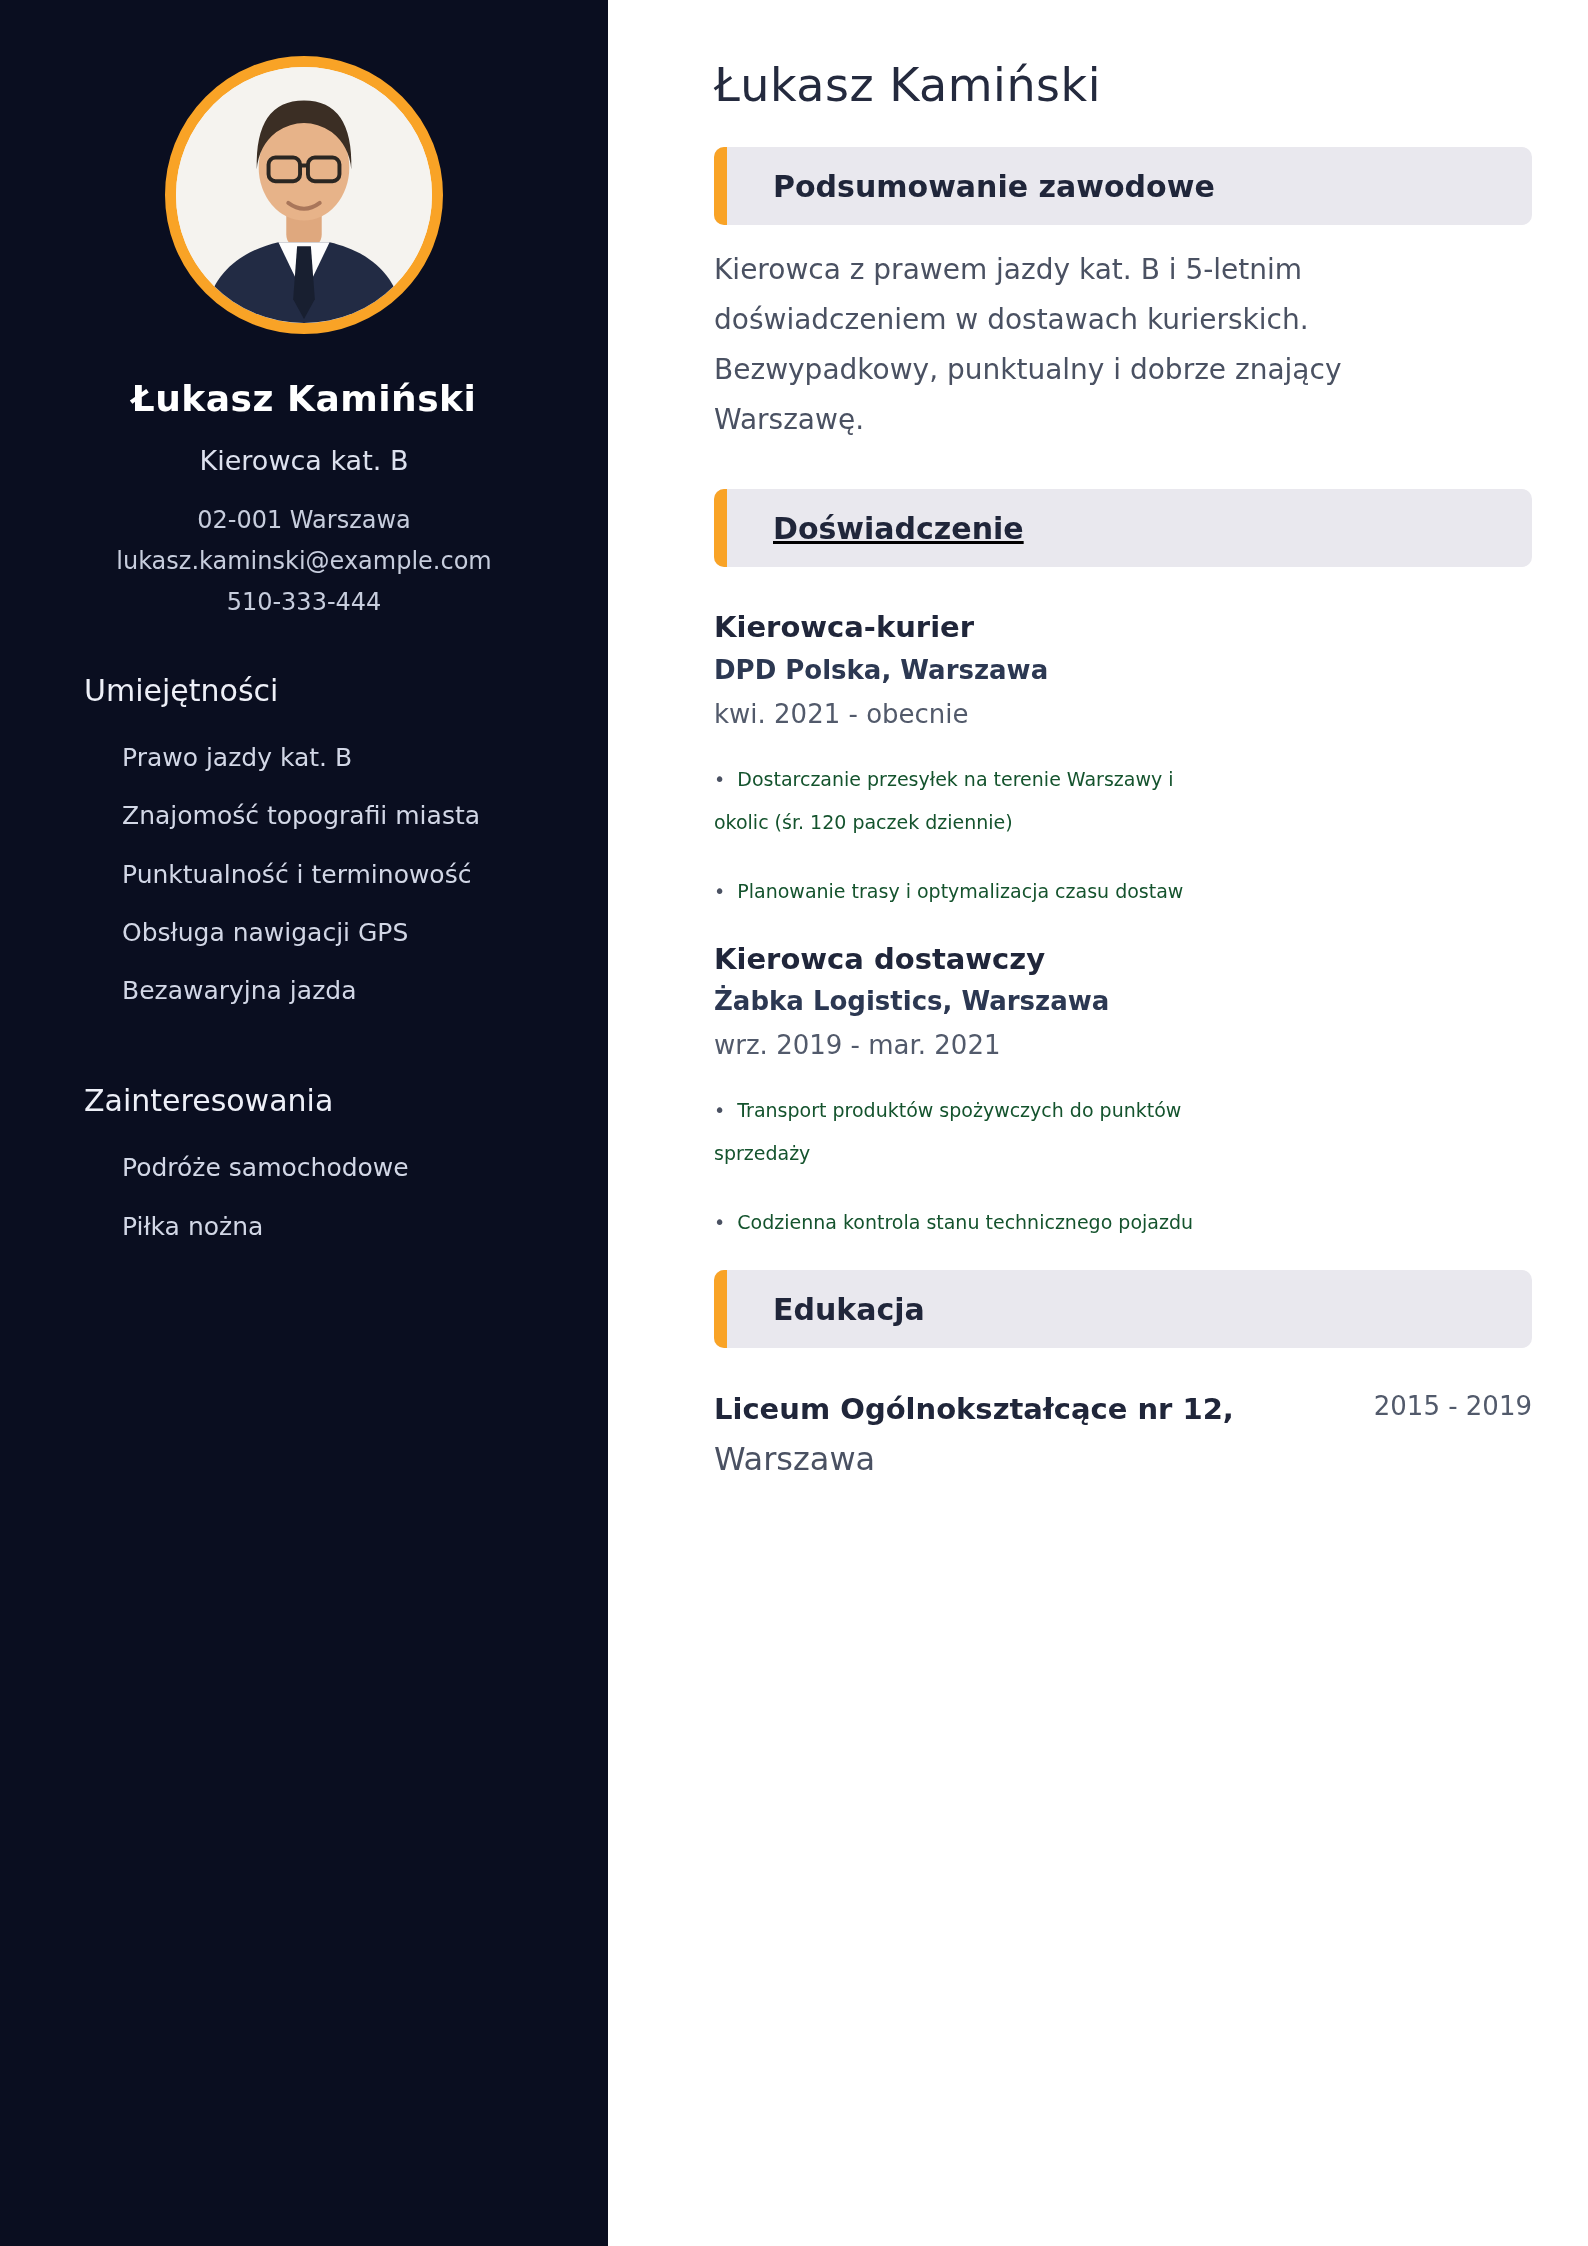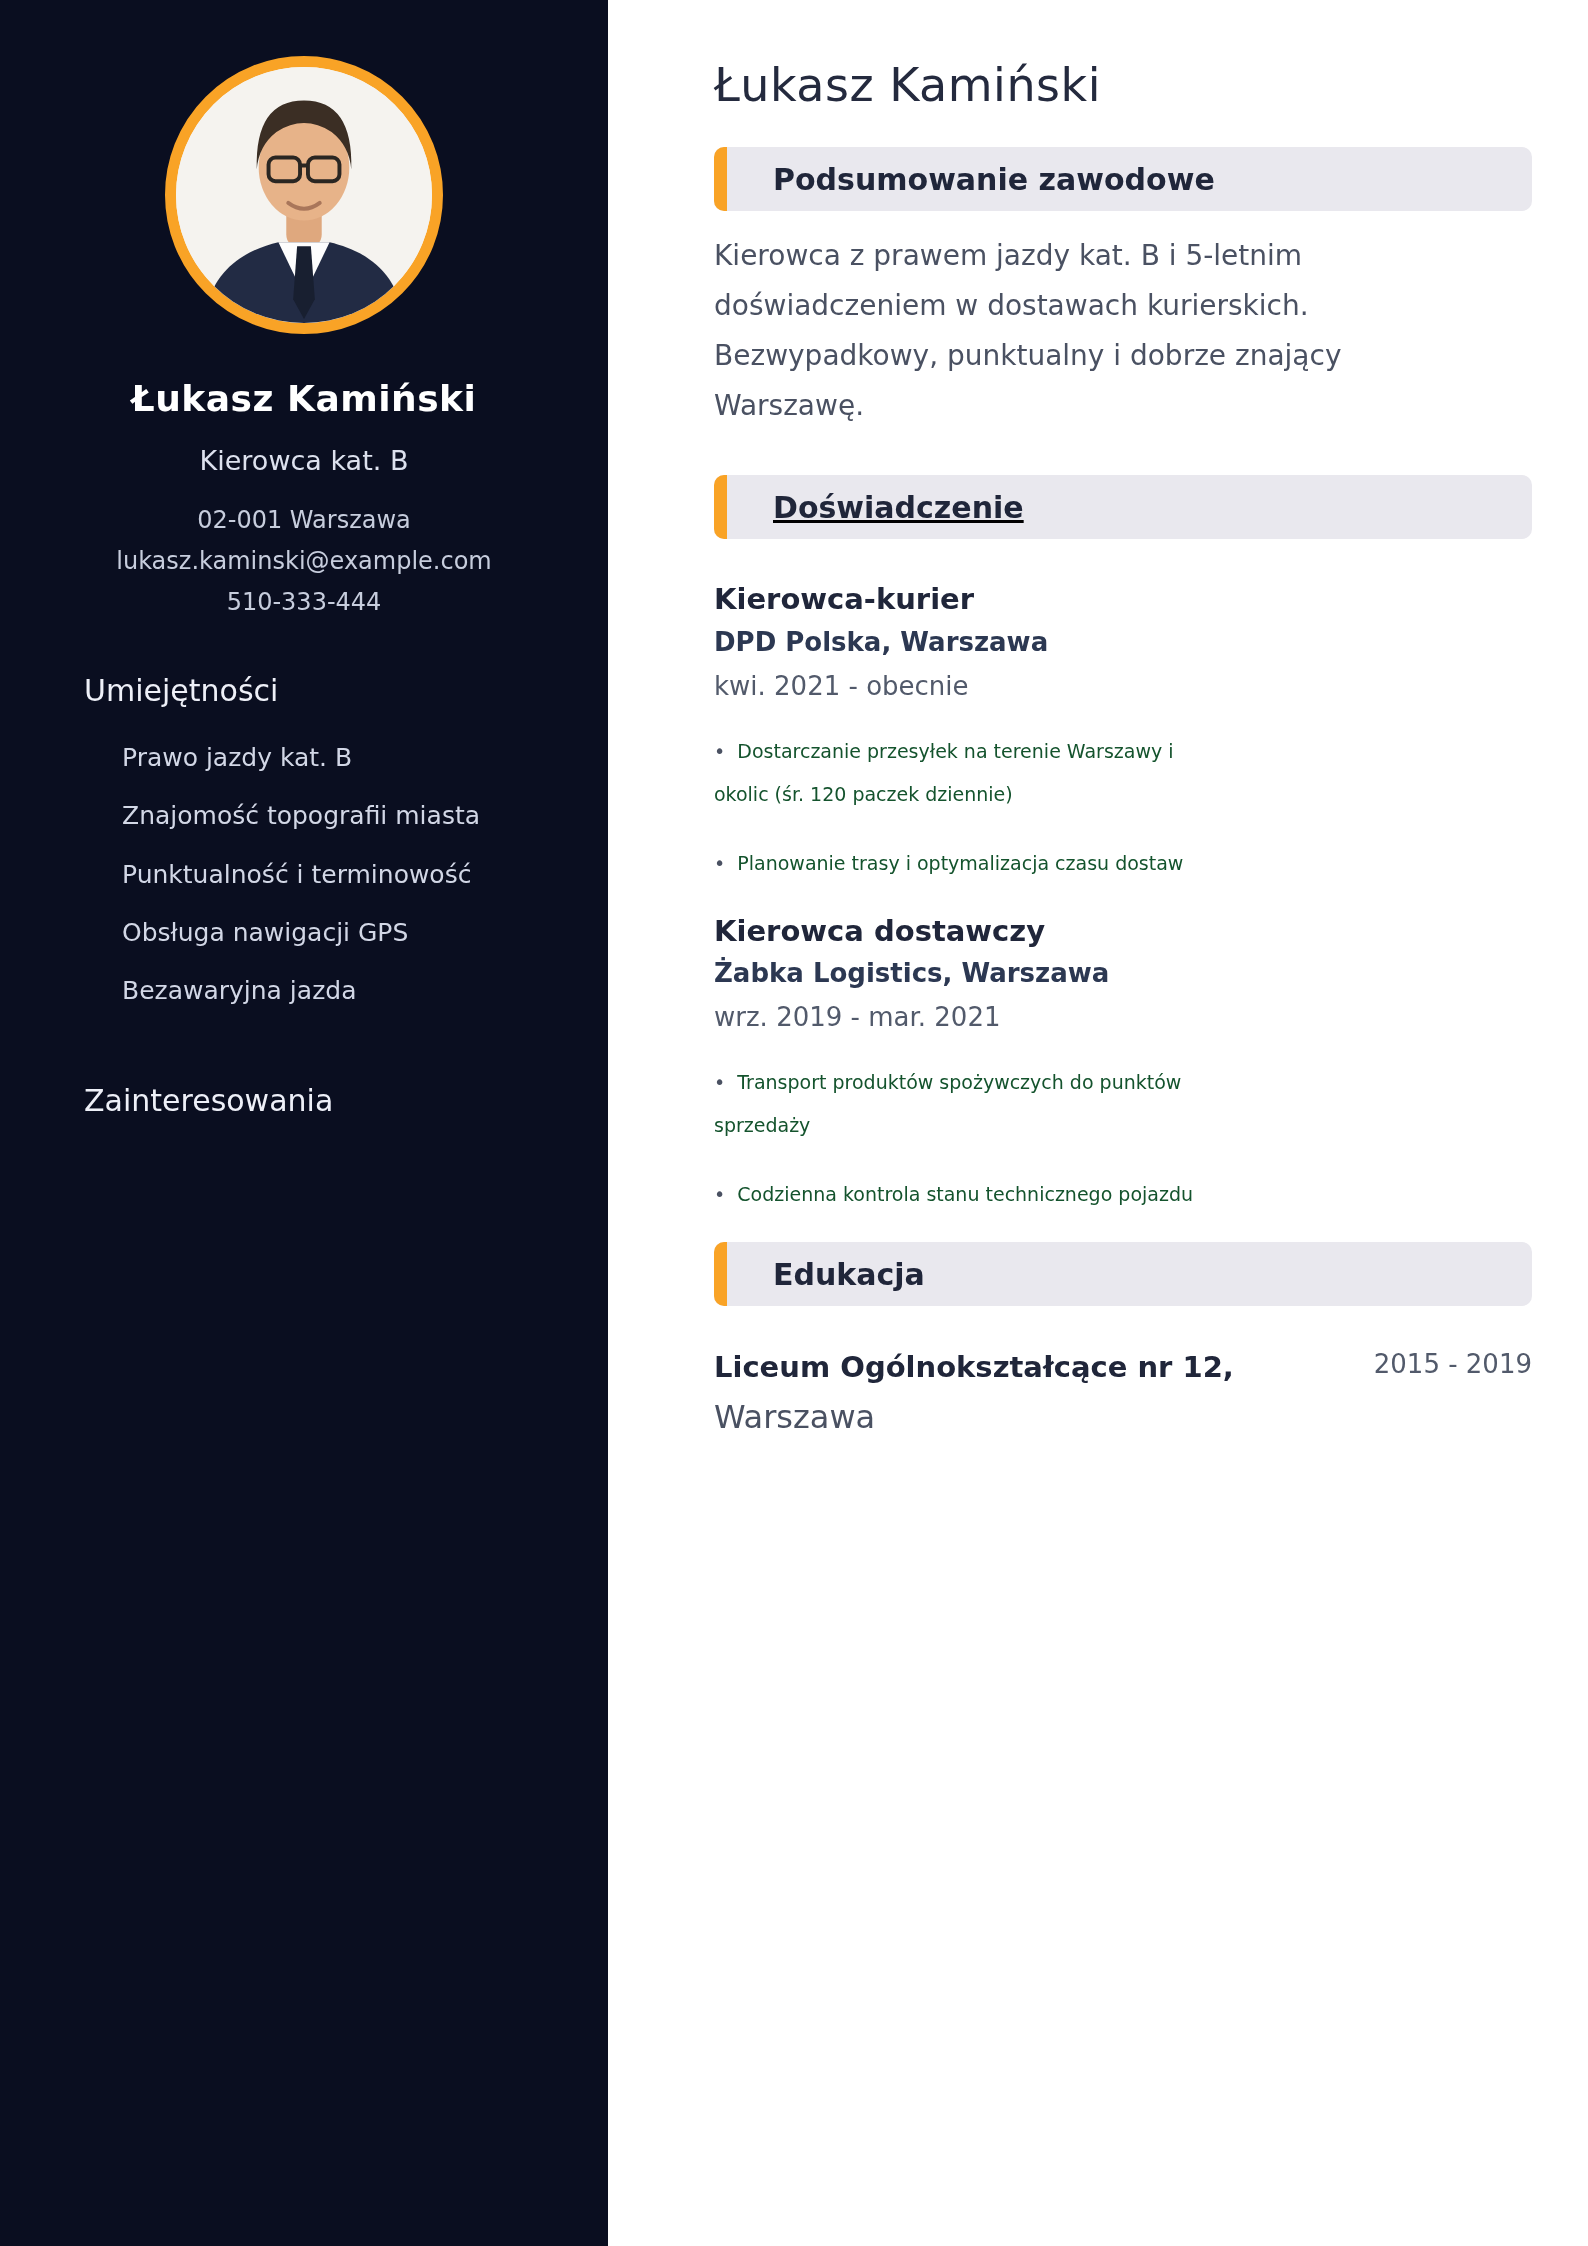--- a/index.html
+++ b/index.html
@@ -64,21 +64,21 @@
     padding:58px 56px 0 106px;
   }
   .main-name{
     margin:0;
     font-size:46px;font-weight:normal;
     color:#242a3e;line-height:1.2;
     letter-spacing:0.5px;
   }
   .section-bar{
     margin-top:34px;
-    height:64px;
+    height:78px;
     display:flex;align-items:stretch;
     border-radius:10px;overflow:hidden;
     background:#e9e8ee;
   }
   .section-accent{width:13px;background:#f9a326;flex:0 0 13px;}
   .section-title{
     align-self:center;
     margin-left:46px;
     font-size:30px;font-weight:bold;color:#20263a;
   }
@@ -156,20 +156,25 @@
       <li>Prawo jazdy kat. B</li>
           <li>Znajomość topografii miasta</li>
           <li>Punktualność i terminowość</li>
           <li>Obsługa nawigacji GPS</li>
           <li>Bezawaryjna jazda</li>
         </ul>
     </div>
 
     <div class="side-section">
       <div class="side-heading">Zainteresowania</div>
+      <ul class="side-list">
+
+      <li>Podróże samochodowe</li>
+          <li>Piłka nożna</li>
+        </ul>
     </div>
 
   </aside>
 
   <main class="main">
 
     <h1 class="main-name">Łukasz Kamiński</h1>
 
     <div class="section-bar">
       <div class="section-accent"></div>

